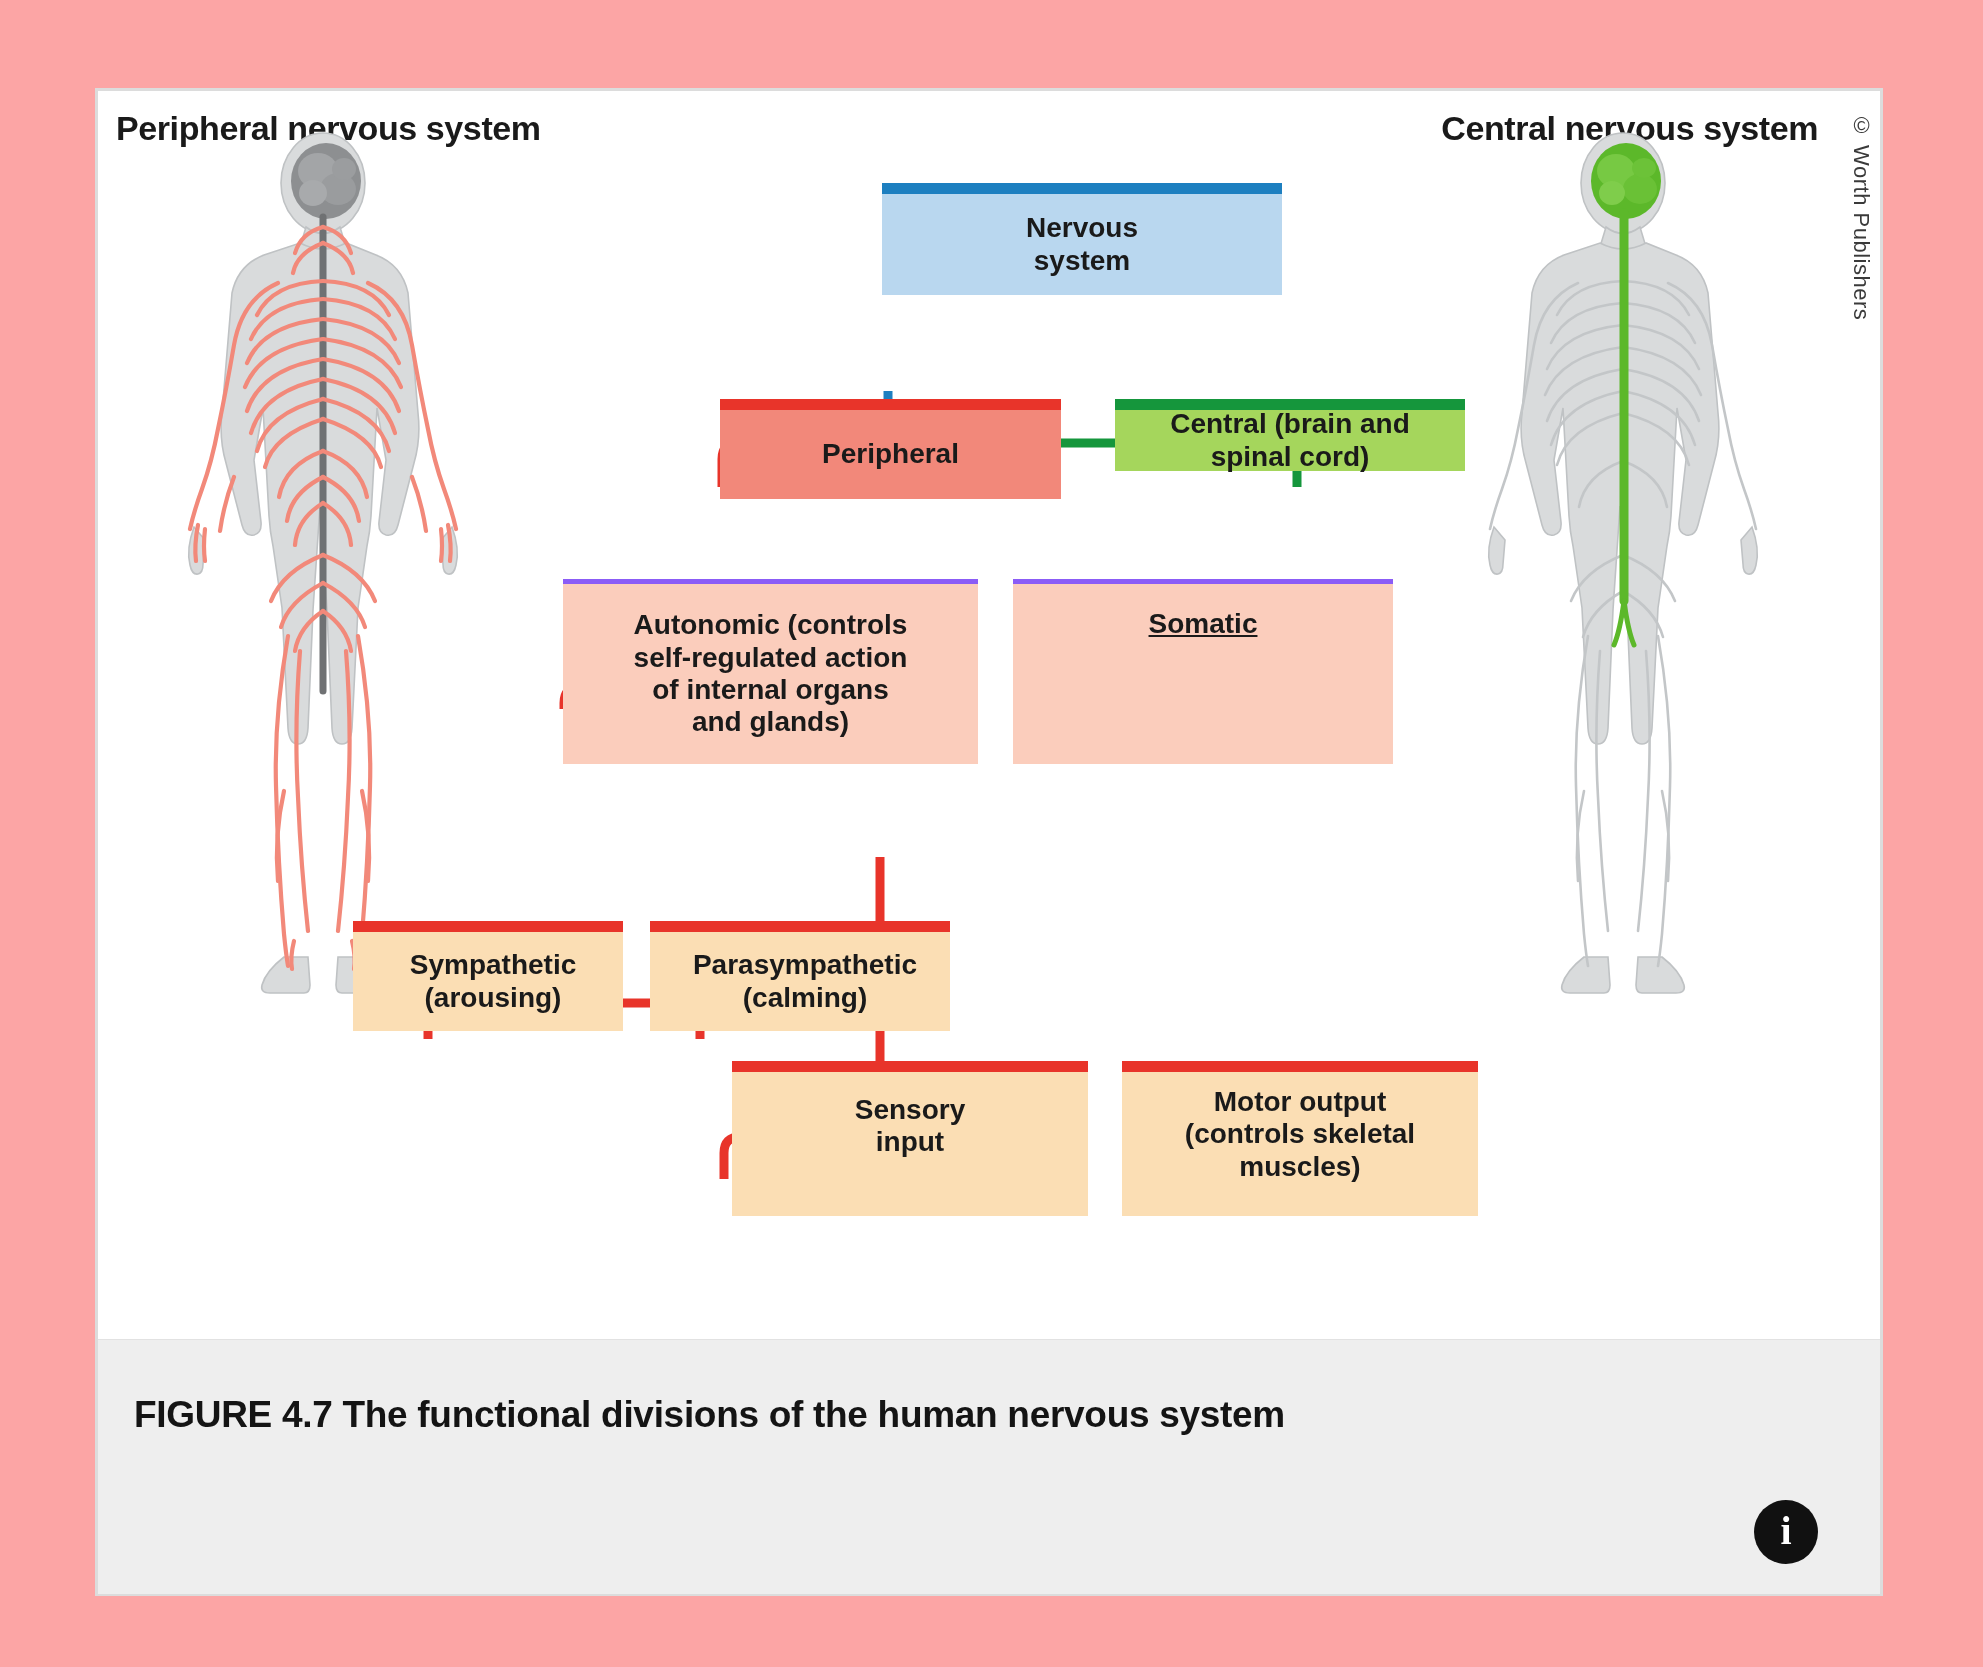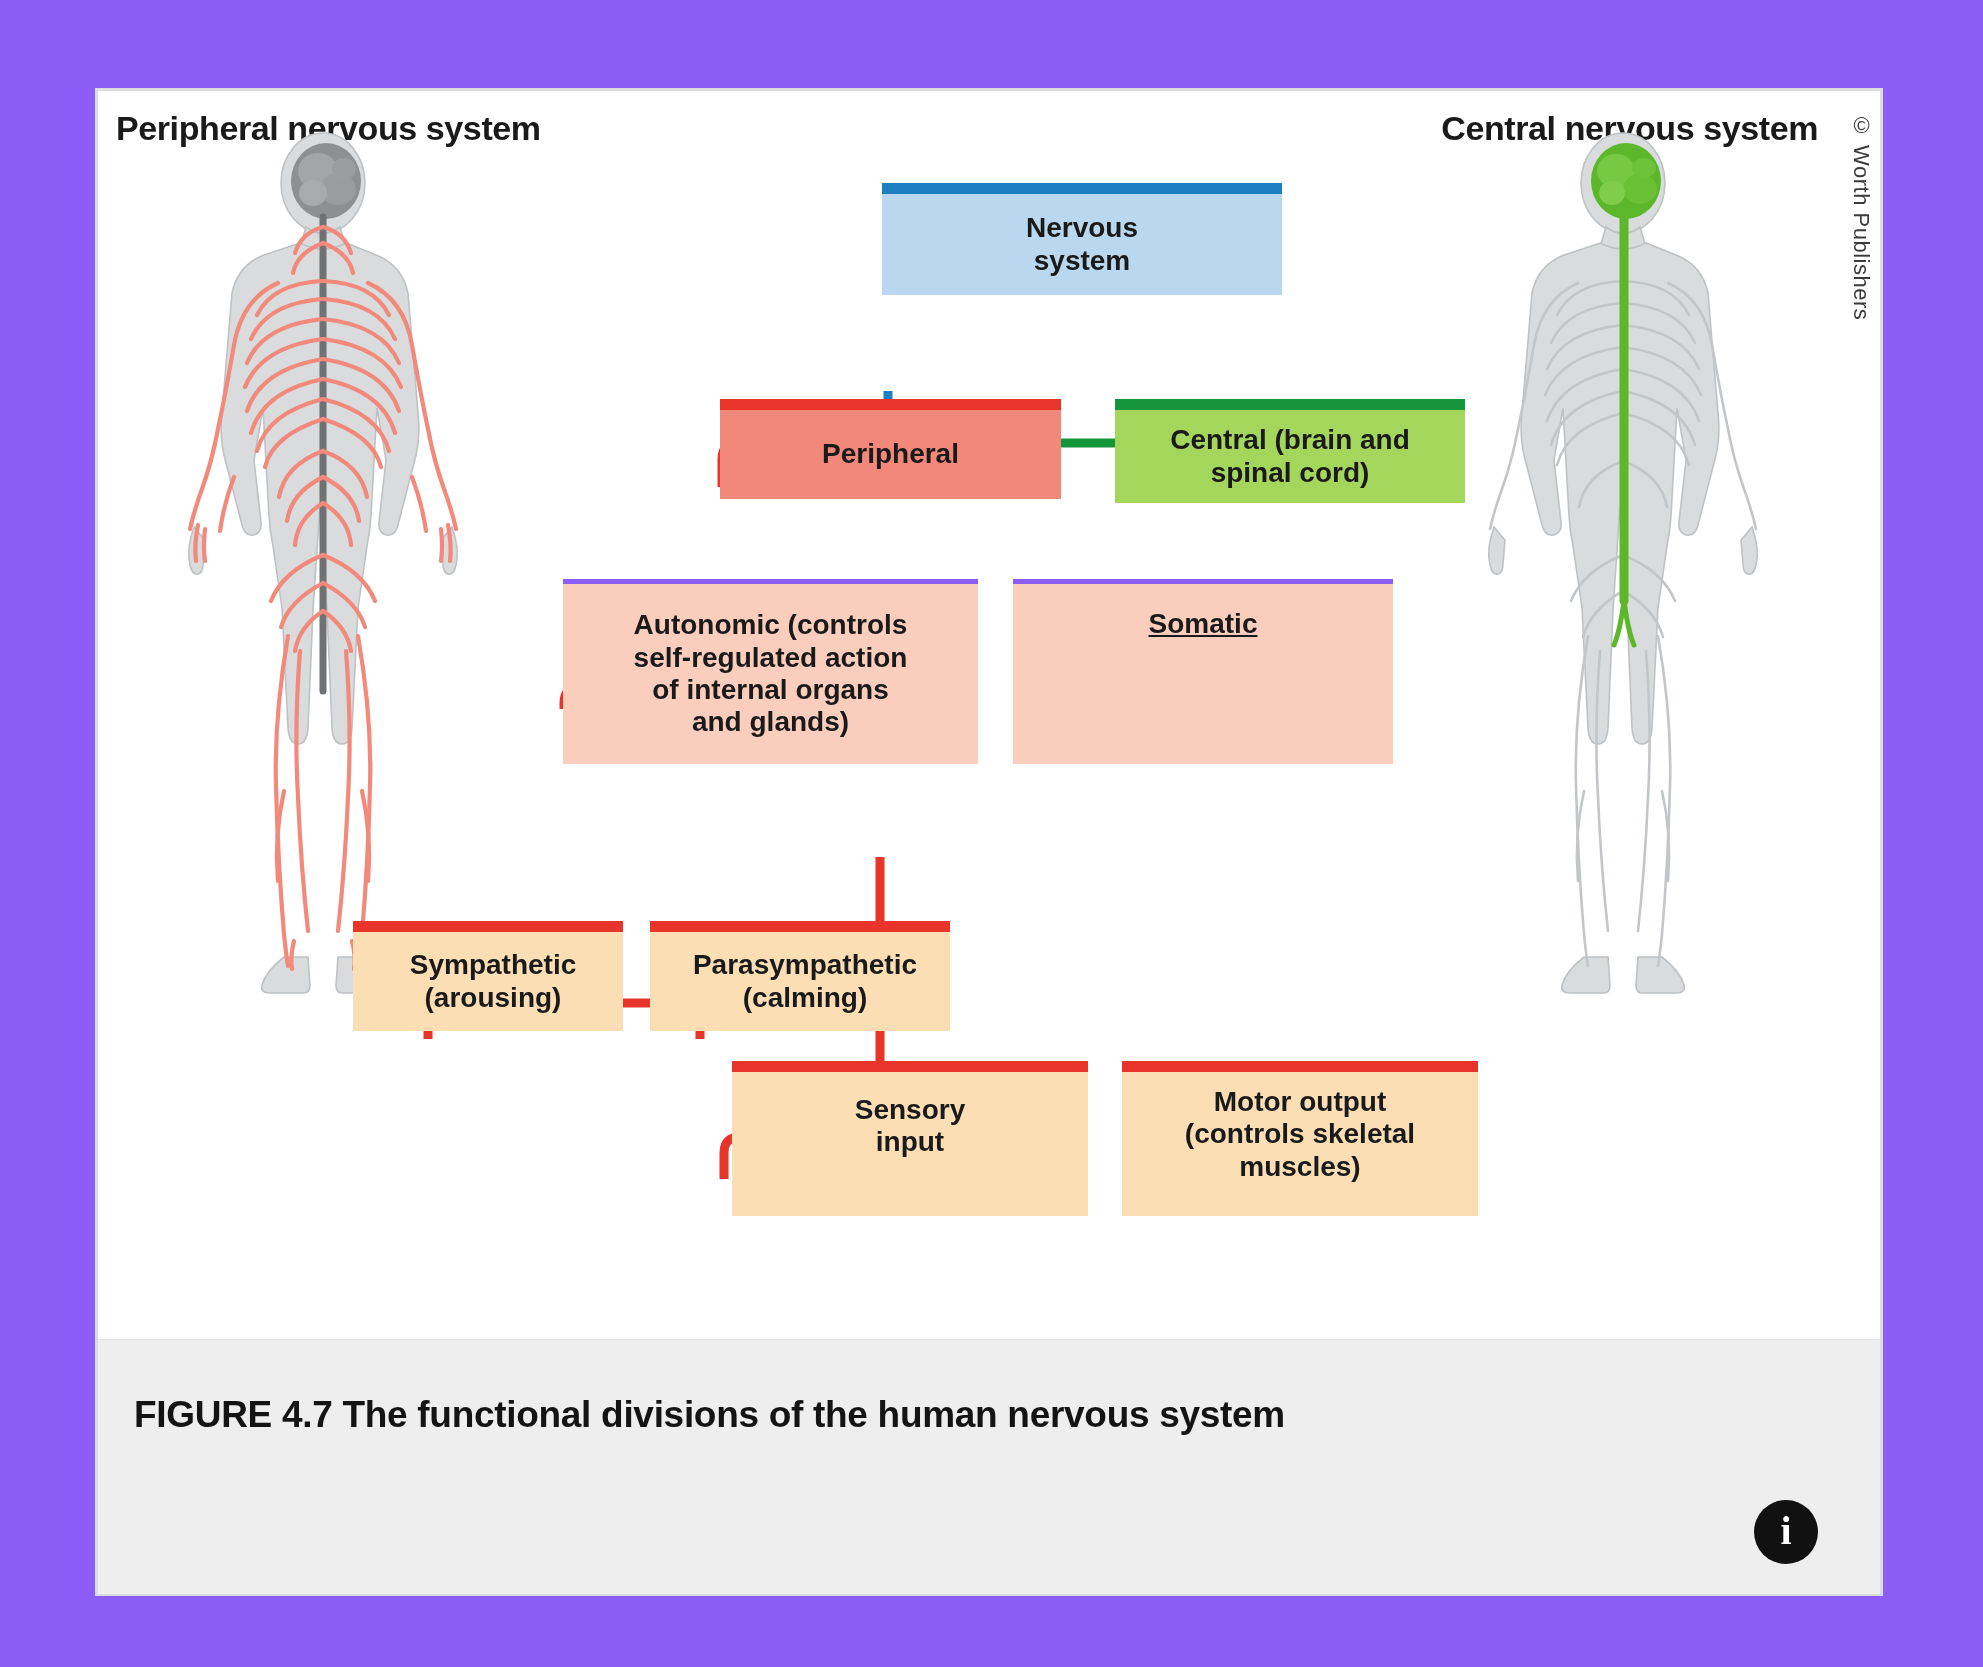--- a/index.html
+++ b/index.html
@@ -5,21 +5,21 @@
   html, body {
     margin: 0;
     padding: 0;
     background: #ffffff;
     font-family: "Liberation Sans", sans-serif;
   }
   #root {
     position: relative;
     width: 1983px;
     height: 1667px;
-    background: #8b5cf6;
+    background: #fca5a5;
     overflow: hidden;
   }
 
   
   .figure-card {
     position: absolute;
     left: 95px;
     top: 88px;
     width: 1788px;
     height: 1508px;
@@ -339,21 +339,21 @@
       </div>
 
       <div class="node n-blue" style="left:784px; top:92px; width:400px; height:112px;">
         <span class="label"><span>Nervous</span><br><span>system</span></span>
       </div>
 
       <div class="node n-red" style="left:622px; top:308px; width:341px; height:100px;">
         <span class="label">Peripheral</span>
       </div>
 
-      <div class="node n-green" style="left:1017px; top:308px; width:350px; height:104px;text-align:center;">
+      <div class="node n-green" style="left:1017px; top:308px; width:350px; height:72px;text-align:center;">
         <span class="label"><span>Central (brain and</span><br><span>spinal cord)</span></span>
       </div>
 
       <div class="node n-pink" style="left:465px; top:488px; width:415px; height:185px;">
         <span class="label"><span>Autonomic (controls</span><br><span>self-regulated action</span><br><span>of internal organs</span><br><span>and glands)</span></span>
       </div>
 
       <div class="node n-pink" style="left:915px; top:488px; width:380px; height:185px; align-items:flex-start; padding-top:24px;text-decoration:underline;">
         <span class="label">Somatic</span>
       </div>

